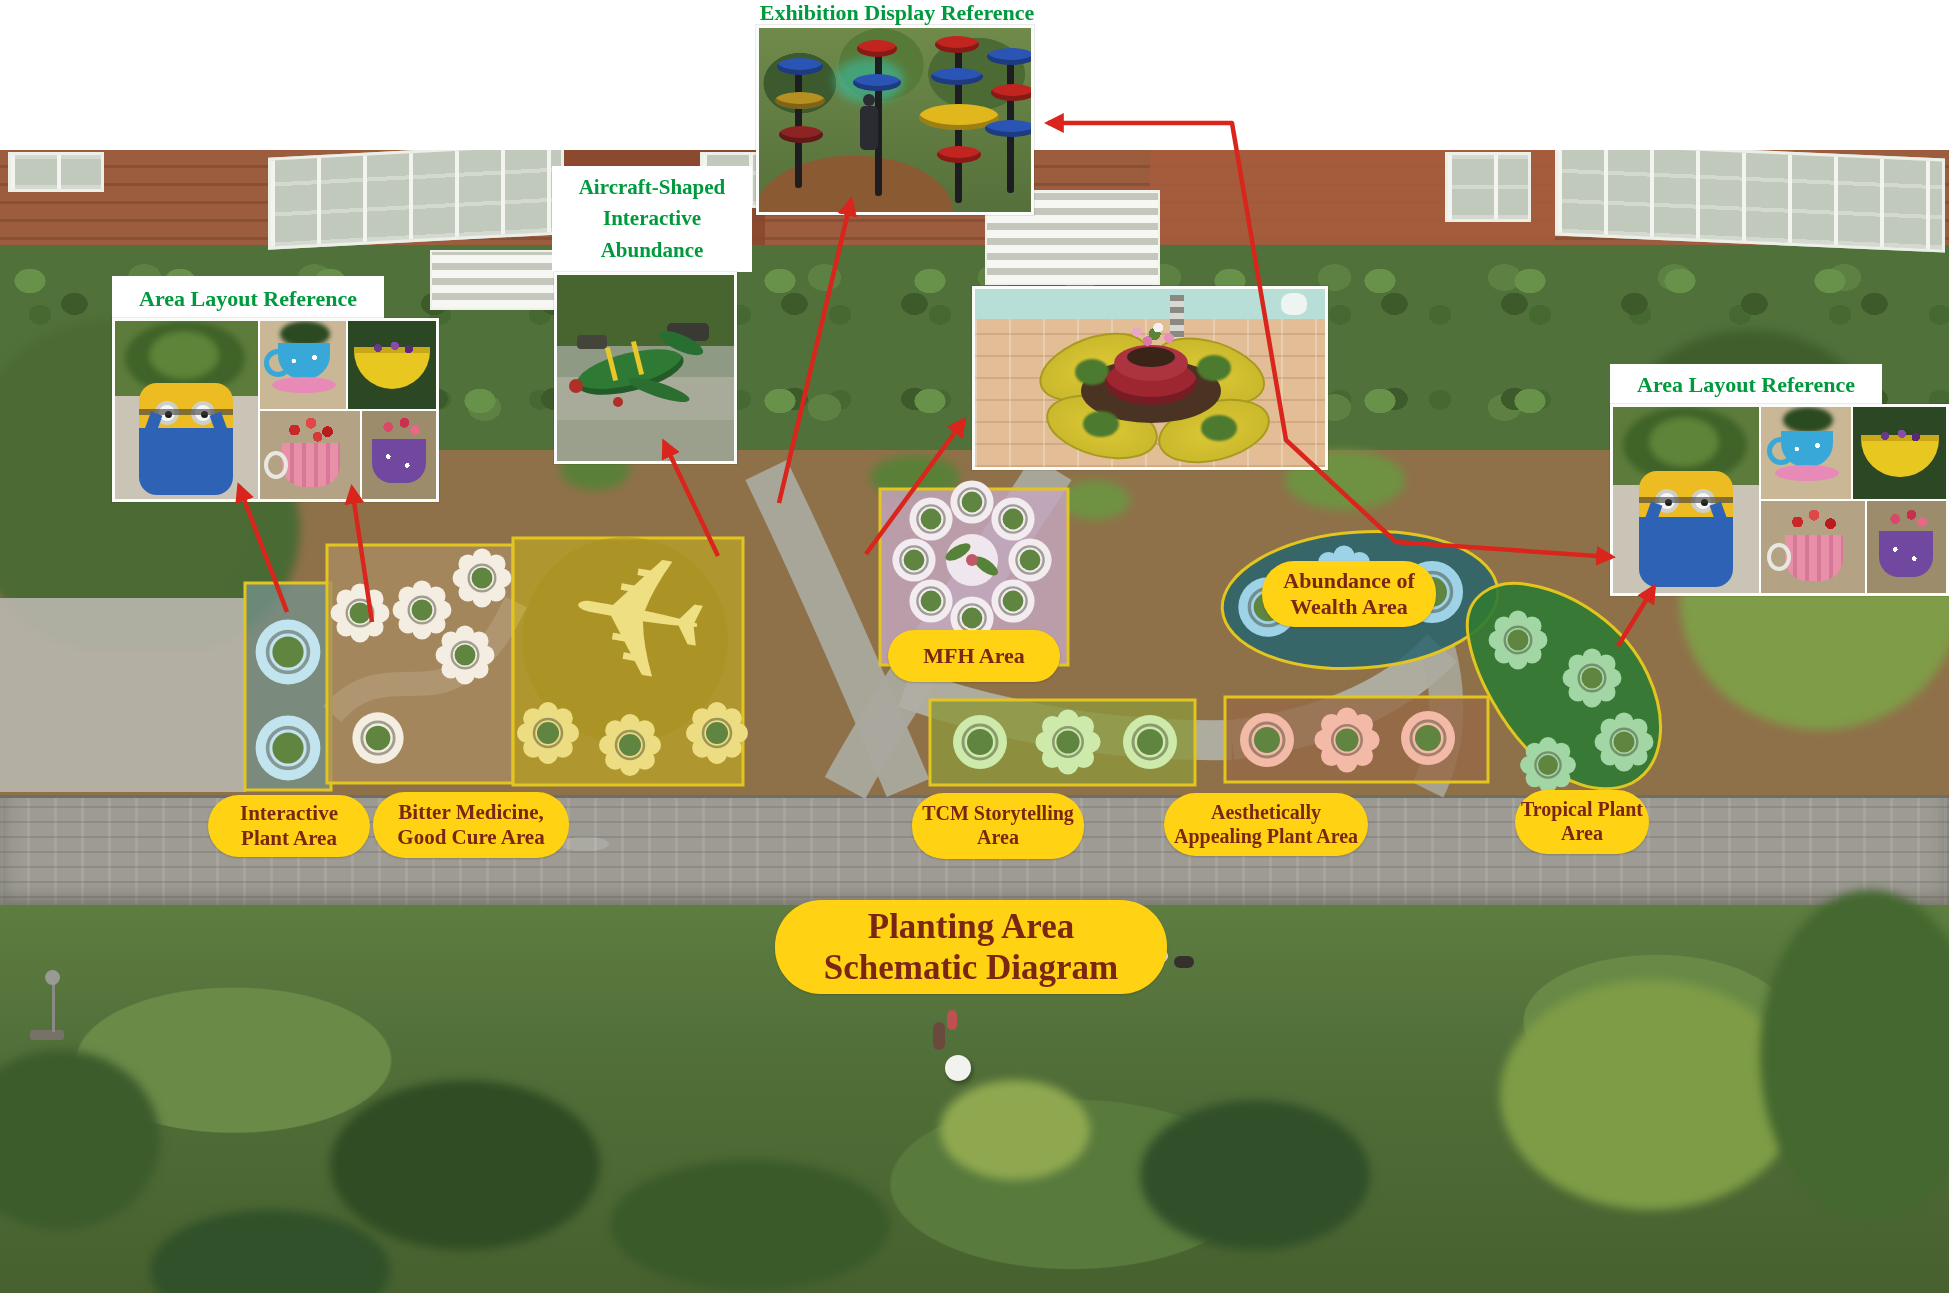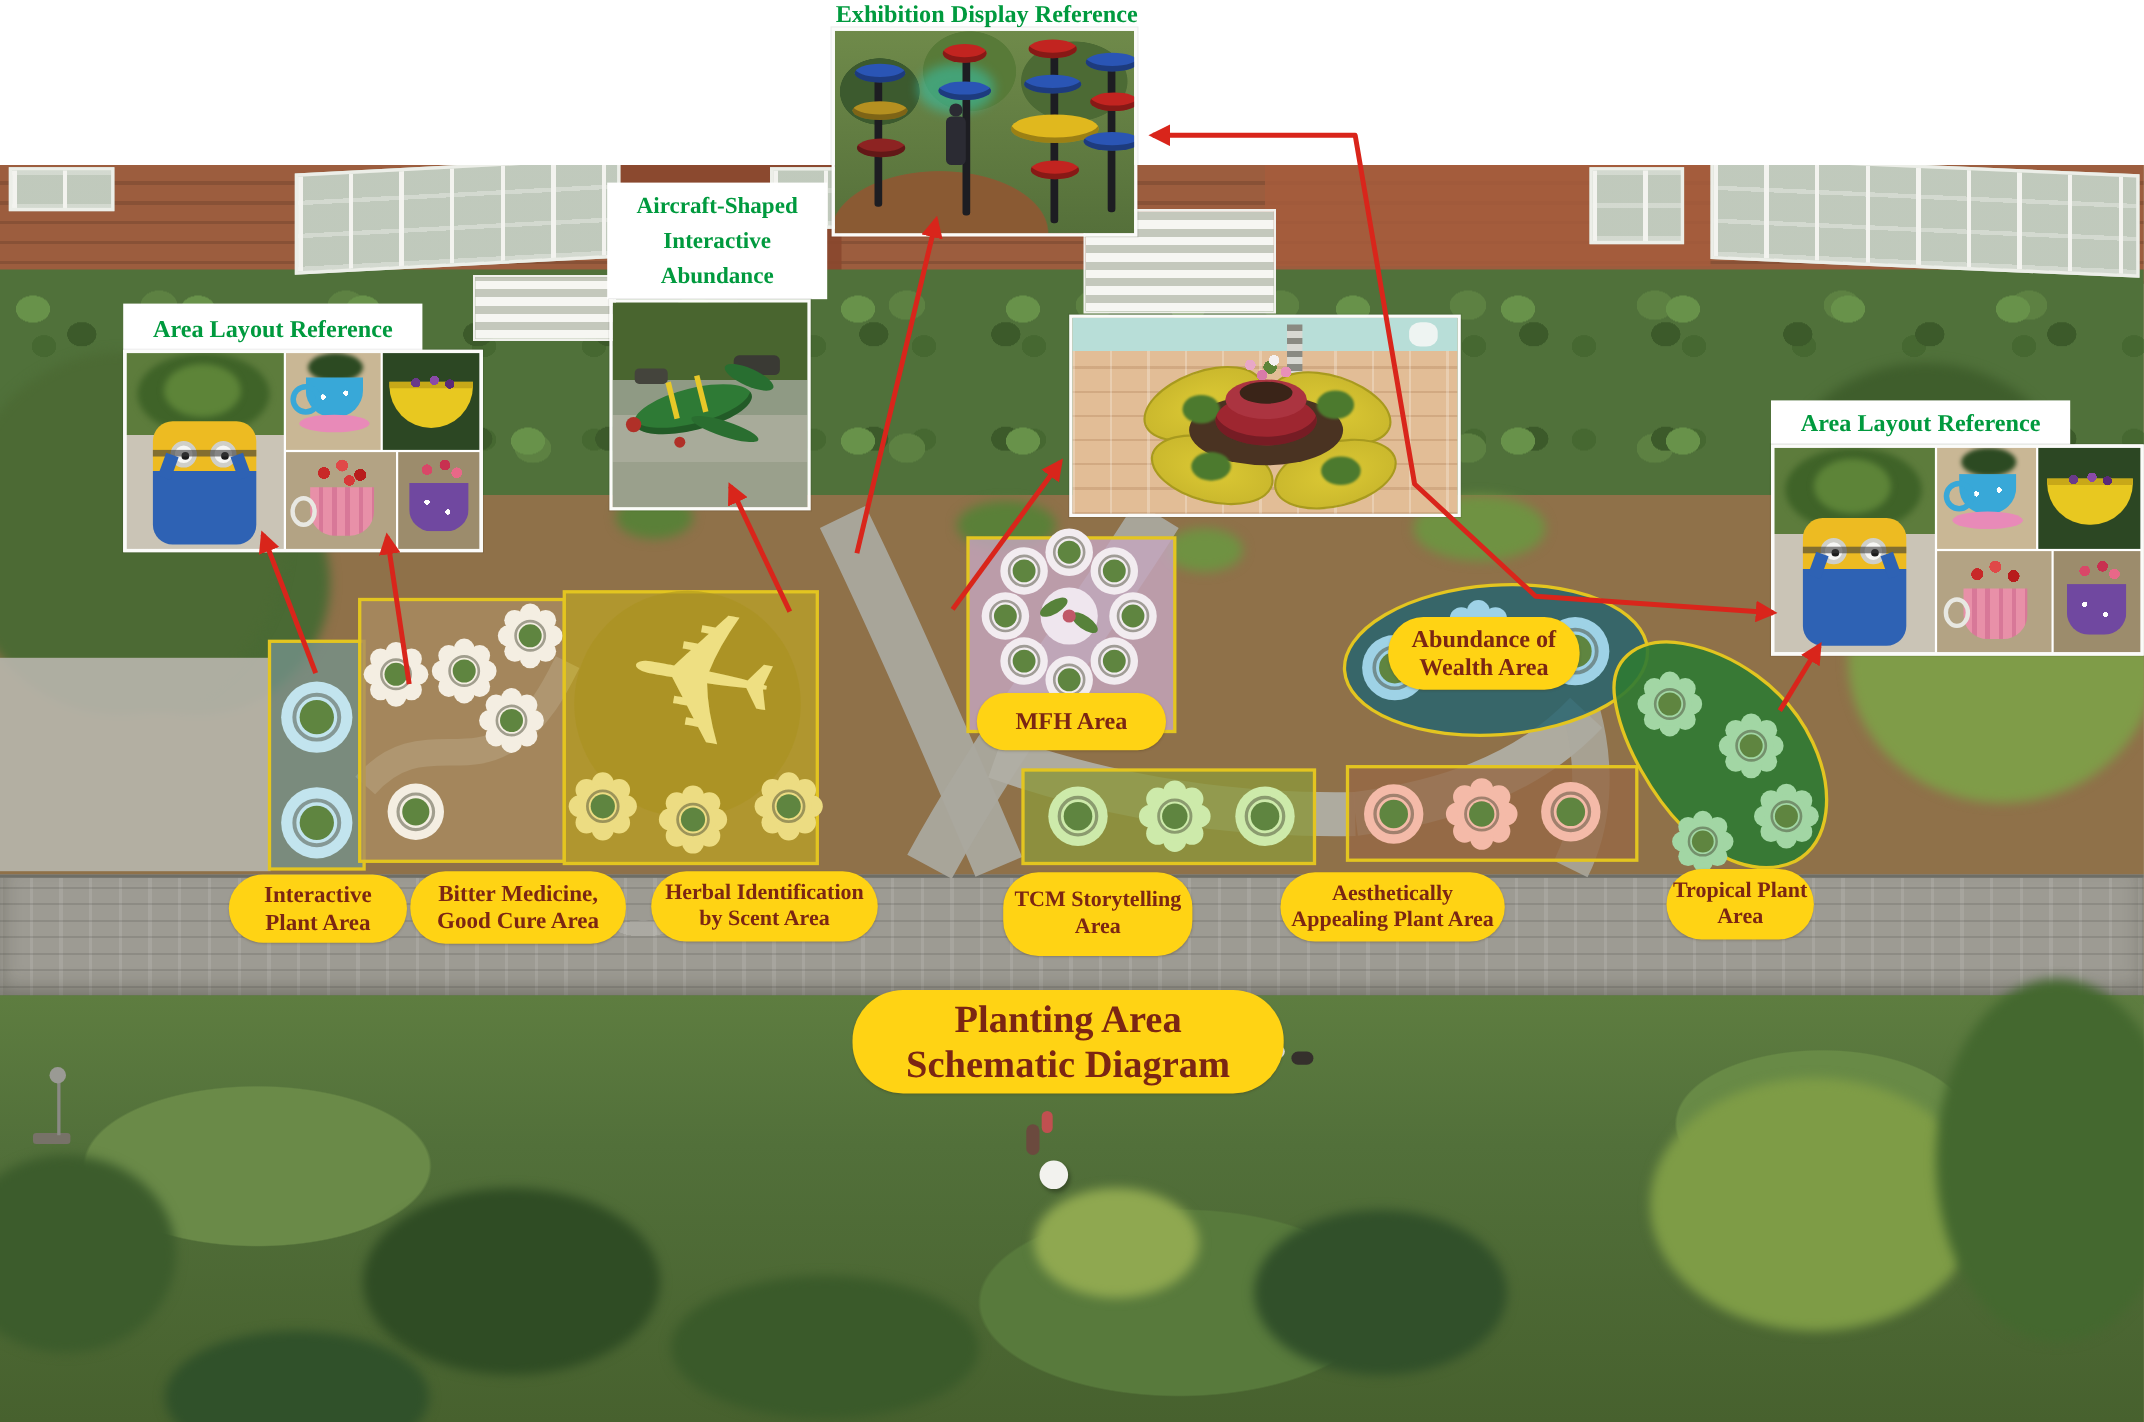--- a/index.html
+++ b/index.html
@@ -388,25 +388,21 @@
   </div>
 
   <div class="pill" style="left:208px;top:795px;width:162px;height:62px;font-size:21px">
     <span>Interactive</span>
     <span>Plant Area</span>
   </div>
   <div class="pill" style="left:373px;top:792px;width:196px;height:66px;font-size:21px">
     <span>Bitter Medicine,</span>
     <span>Good Cure Area</span>
   </div>
-  <div class="pill" style="left:592px;top:792px;width:206px;height:64px;font-size:20px">
-    <span>Herbal Identification</span>
-    <span>by Scent Area</span>
-  </div>
-  <div class="pill" style="left:912px;top:793px;width:172px;height:76px;font-size:20px">
+  <div class="pill" style="left:912px;top:793px;width:172px;height:66px;font-size:20px">
     <span>TCM Storytelling</span>
     <span>Area</span>
   </div>
   <div class="pill" style="left:1164px;top:793px;width:204px;height:63px;font-size:20px">
     <span>Aesthetically</span>
     <span>Appealing Plant Area</span>
   </div>
   <div class="pill" style="left:1515px;top:790px;width:134px;height:64px;font-size:20px">
     <span>Tropical Plant</span>
     <span>Area</span>

